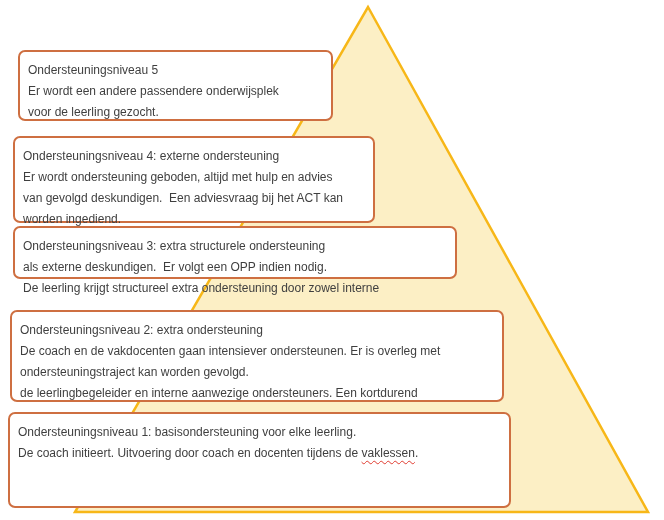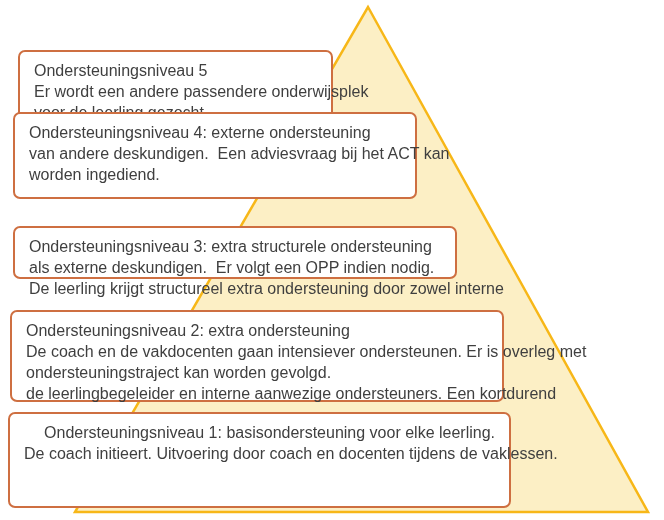--- a/index.html
+++ b/index.html
@@ -27,61 +27,63 @@
     stroke: #F7B718;
     stroke-width: 2.5;
     stroke-linejoin: miter;
   }
   .level-box {
     position: absolute;
     box-sizing: border-box;
     background: #ffffff;
     border: 2px solid #CE6F41;
     border-radius: 7px;
-    padding: 8px 14px 6px 14px;
+    padding: 8px 14px 6px 8px;
     color: #3F3F3F;
-    font-size: 16px;
+    font-size: 12px;
     line-height: 21px;
   }
   .line {
     white-space: pre;
   }
   .squiggle {
+    text-decoration: underline;
     text-decoration-style: wavy;
     text-decoration-color: #E03C31;
     text-decoration-thickness: 1px;
     text-underline-offset: 3px;
     text-decoration-skip-ink: none;
     margin-top: 33px;
   }
   
   #box-l5 { left: 18px;  top: 50px;  width: 315px; height: 71px; }
-  #box-l4 { left: 13px;  top: 112px; width: 404px; height: 87px; }
+  #box-l4 { left: 13px;  top: 136px; width: 362px; height: 87px; }
   #box-l3 { left: 13px;  top: 226px; width: 444px; height: 53px; }
   #box-l2 { left: 10px;  top: 310px; width: 494px; height: 92px; }
-  #box-l1 { left: 8px;   top: 412px; width: 503px; height: 96px; text-align: right; }
+  #box-l1 { left: 8px;   top: 412px; width: 503px; height: 96px; }
 </style>
 </head>
 <body>
 
 <div class="canvas">
 
   <svg class="triangle-svg" viewBox="0 0 664 520" xmlns="http://www.w3.org/2000/svg">
     <polygon points="368,7 648,512 75,512"></polygon>
   </svg>
 
   <div id="box-l5" class="level-box">
     <div class="line">Ondersteuningsniveau 5</div>
     <div class="line">Er wordt een andere passendere onderwijsplek</div>
     <div class="line">voor de leerling gezocht.</div>
   </div>
 
   <div id="box-l4" class="level-box">
     <div class="line">Ondersteuningsniveau 4: externe ondersteuning</div>
-    <div class="line">van andere deskundigen.  Een adviesvraag bij het ACT kan</div>
+    <div class="line">Er wordt ondersteuning geboden, altijd met hulp en advies</div>
+    <div class="line">van gevolgd deskundigen.  Een adviesvraag bij het ACT kan</div>
     <div class="line">worden ingediend.</div>
   </div>
 
   <div id="box-l3" class="level-box">
     <div class="line">Ondersteuningsniveau 3: extra structurele ondersteuning</div>
     <div class="line">als externe deskundigen.  Er volgt een OPP indien nodig.</div>
     <div class="line">De leerling krijgt structureel extra ondersteuning door zowel interne</div>
   </div>
 
   <div id="box-l2" class="level-box">

